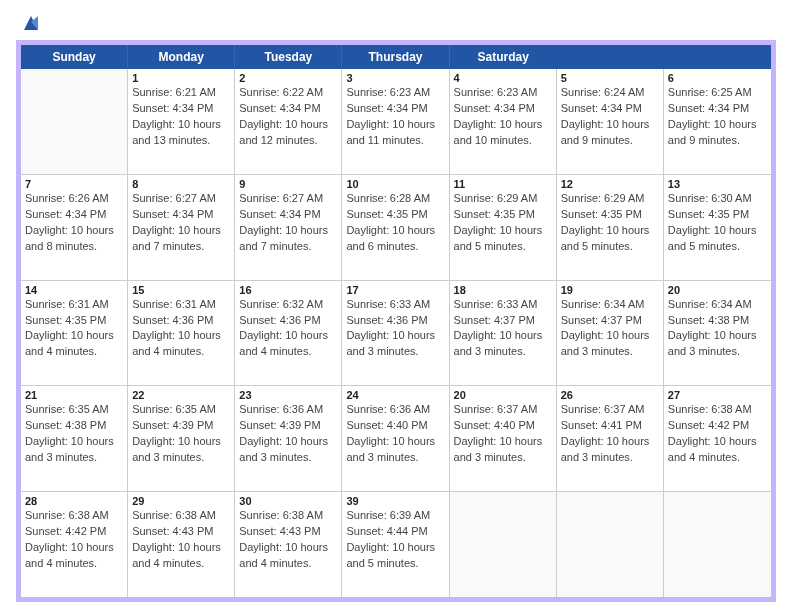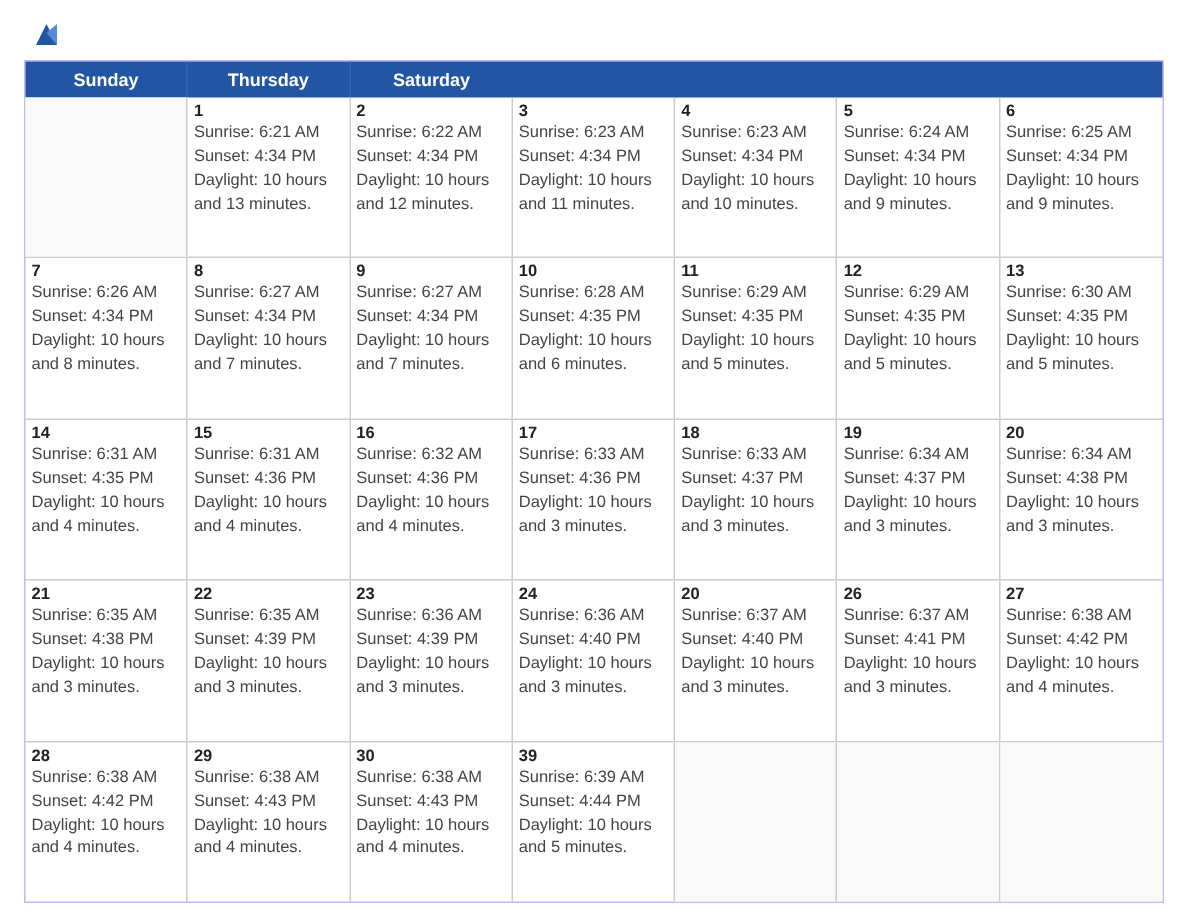--- a/index.html
+++ b/index.html
@@ -59,21 +59,21 @@
     }
     .location {
       font-size: 13px;
       color: #444;
       margin-top: 2px;
     }
     .calendar {
       flex: 1;
       display: flex;
       flex-direction: column;
-      border: 1px solid #c4b5fd;
+      border: 5px solid #c4b5fd;
     }
     .cal-header-row {
       display: grid;
       grid-template-columns: repeat(7, 1fr);
       background: #2255a4;
     }
     .cal-header-cell {
       color: #fff;
       font-size: 12px;
       font-weight: bold;
@@ -133,20 +133,22 @@
       </svg>
     </div>
     <div class="title-block">
       <div class="month-title"></div>
       <div class="location"></div>
     </div>
   </div>
   <div class="calendar">
     <div class="cal-header-row" id="cal-header">
         <div class="cal-header-cell">Sunday</div>
+        <div class="cal-header-cell">Monday</div>
+        <div class="cal-header-cell">Tuesday</div>
         <div class="cal-header-cell">Thursday</div>
         <div class="cal-header-cell">Saturday</div>
       </div>
     <div class="cal-body" id="cal-body">
         <div class="cal-row">
           <div class="cal-cell empty"></div>
           <div class="cal-cell">
             <span class="day-num">1</span>
             <div class="sun-info">Sunrise: 6:21 AM<br>Sunset: 4:34 PM<br>Daylight: 10 hours and 13 minutes.</div>
           </div>

